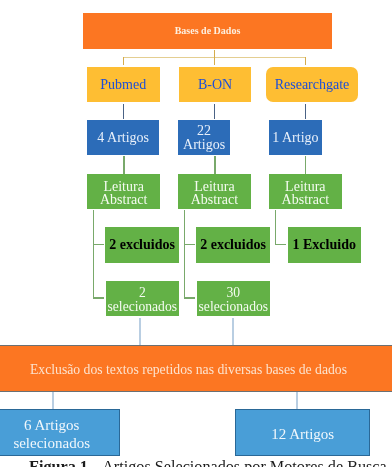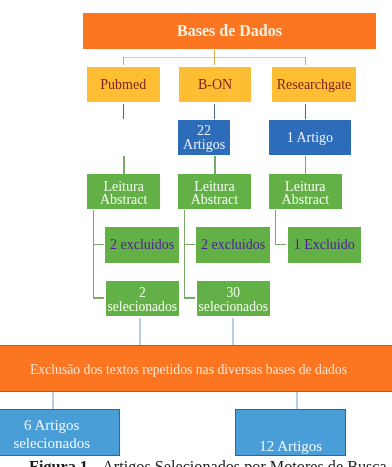--- a/index.html
+++ b/index.html
@@ -2,45 +2,45 @@
 <html><head>
 <meta charset="utf-8">
 <style>
   html,body{margin:0;padding:0;}
   body{width:392px;height:467px;background:#fff;font-family:"Liberation Serif",serif;overflow:hidden;position:relative;}
   #stage{position:absolute;left:0;top:0;width:392px;height:467px;}
   .node{position:absolute;box-sizing:border-box;display:flex;align-items:center;justify-content:center;text-align:center;color:#fff;line-height:14px;}
   .ln{position:absolute;}
 
   
-  .n-title{left:83px;top:12.5px;width:293px;height:36px;background:#FC7622;font-weight:bold;font-size:16px;color:#FDF0E0;padding-top:1px;}
+  .n-title{left:83px;top:12.5px;width:249px;height:36px;background:#FC7622;font-weight:bold;font-size:10px;color:#FDF0E0;padding-top:1px;}
 
   
   .oc-h{left:123.2px;top:57.2px;width:182.5px;height:1.2px;background:#E4CE91;}
   .oc-stem{left:214.2px;top:50.3px;width:1.3px;height:14.7px;background:#D5AC4C;}
   .oc-v1{left:123.2px;top:57.2px;width:1.3px;height:7.8px;background:#D5AC4C;}
   .oc-v2{left:214.2px;top:57.2px;width:1.3px;height:7.8px;background:#D5AC4C;}
   .oc-v3{left:304.8px;top:57.2px;width:1.3px;height:7.8px;background:#D5AC4C;}
 
   
-  .n-db{background:#FEBE33;font-size:14px;color:#7f1d1d;height:34.9px;top:67.1px;}
+  .n-db{background:#FEBE33;font-size:14px;color:#1d4ed8;height:34.9px;top:67.1px;}
   .n-db1{left:86.7px;width:73.1px;}
   .n-db2{left:178.6px;width:72.9px;}
-  .n-db3{left:272px;width:84px;}
+  .n-db3{left:266px;width:92px;border-radius:7px;}
   .ovf{white-space:nowrap;}
 
   
   .bc{width:1.3px;height:15px;top:103.7px;background:#4A6285;}
   .bc1{left:123.2px;} .bc2{left:214.2px;} .bc3{left:304.8px;}
 
   
   .n-found{background:#2C6CB8;font-size:14px;color:#E8F0FA;height:34.7px;top:120.2px;}
   .n-f1{left:86.9px;width:72.6px;}
   .n-f2{left:178.1px;width:52px;}
-  .n-f3{left:268.9px;width:82px;}
+  .n-f3{left:268.9px;width:53px;}
 
   
   .gc{background:#79A96B;}
   .gc1,.gc2,.gc3{width:1.4px;height:18px;top:156px;}
   .gc1{left:123.2px;} .gc2{left:214.2px;} .gc3{left:304.8px;}
 
   
   .n-read{background:#63B146;font-size:14px;color:#F4FBF0;height:34.6px;top:174.2px;line-height:13.5px;padding-top:4px;}
   .n-r1{left:87.3px;width:72.8px;}
   .n-r2{left:177.9px;width:73.0px;}
@@ -50,21 +50,21 @@
   .ev1{left:92.8px;top:210.4px;width:1.4px;height:88.4px;}
   .eh1{left:92.8px;top:244.1px;width:11.6px;height:1.4px;}
   .es1{left:92.8px;top:297.4px;width:11.6px;height:1.4px;}
   .ev2{left:184.1px;top:210.4px;width:1.4px;height:88.4px;}
   .eh2{left:184.1px;top:244.1px;width:11.4px;height:1.4px;}
   .es2{left:184.1px;top:297.4px;width:11.4px;height:1.4px;}
   .ev3{left:274.9px;top:210.4px;width:1.4px;height:35.1px;}
   .eh3{left:274.9px;top:244.1px;width:11.6px;height:1.4px;}
 
   
-  .n-exc{background:#63B146;font-size:14px;color:#4c1d95;height:35.6px;top:227.2px;}
+  .n-exc{background:#63B146;font-size:14px;color:#000000;height:35.6px;top:227.2px;font-weight:bold;}
   .n-e1{left:105.4px;width:73.3px;}
   .n-e2{left:196.4px;width:73.3px;}
   .n-e3{left:287.9px;width:72.7px;align-items:center;}
 
   
   .n-sel{background:#63B146;font-size:13.6px;color:#F4FBF0;height:35.2px;top:280.6px;line-height:13.6px;padding-top:3px;}
   .n-s1{left:105.7px;width:73.2px;}
   .n-s2{left:196.5px;width:73.6px;}
 
   
@@ -73,21 +73,21 @@
   .lbc2{left:232.3px;top:317.5px;height:28px;}
   .obc1{left:52.3px;top:391.6px;height:18px;}
   .obc2{left:296.2px;top:391.6px;height:18px;}
 
   
   .n-merge{left:-5px;top:344.8px;width:402px;height:47px;background:#FC7622;border-top:1.8px solid #6B7073;border-bottom:1.8px solid #6B7073;font-size:13.7px;color:#FCE3CF;line-height:15.7px;padding-right:15px;padding-top:3px;}
 
   
   .n-out{background:#499ED7;border:1.5px solid #2A6897;font-size:15px;color:#F0F7FC;height:47.1px;top:409.1px;line-height:18px;padding-top:2px;}
   .n-o1{left:-16.8px;width:137px;}
-  .n-o2{left:235.2px;width:111px;align-items:flex-end;}
+  .n-o2{left:235.2px;width:135px;}
 
   
   .caption{position:absolute;left:29px;top:457.8px;width:392px;text-align:left;font-size:16.2px;color:#1B1B1B;white-space:nowrap;}
   .cap-b{font-weight:bold;}
   .cap-r{margin-left:3px;}
 </style>
 </head>
 <body>
 
 <div id="stage">
@@ -109,20 +109,23 @@
     <span>B-ON</span>
   </div>
   <div class="node n-db n-db3">
     <span class="ovf">Researchgate</span>
   </div>
 
   <div class="ln bc bc1"></div>
   <div class="ln bc bc2"></div>
   <div class="ln bc bc3"></div>
 
+  <div class="node n-found n-f1">
+    <span>4 Artigos</span>
+  </div>
   <div class="node n-found n-f2">
     <span>22 Artigos</span>
   </div>
   <div class="node n-found n-f3">
     <span>1 Artigo</span>
   </div>
 
   <div class="ln gc gc1"></div>
   <div class="ln gc gc2"></div>
   <div class="ln gc gc3"></div>

